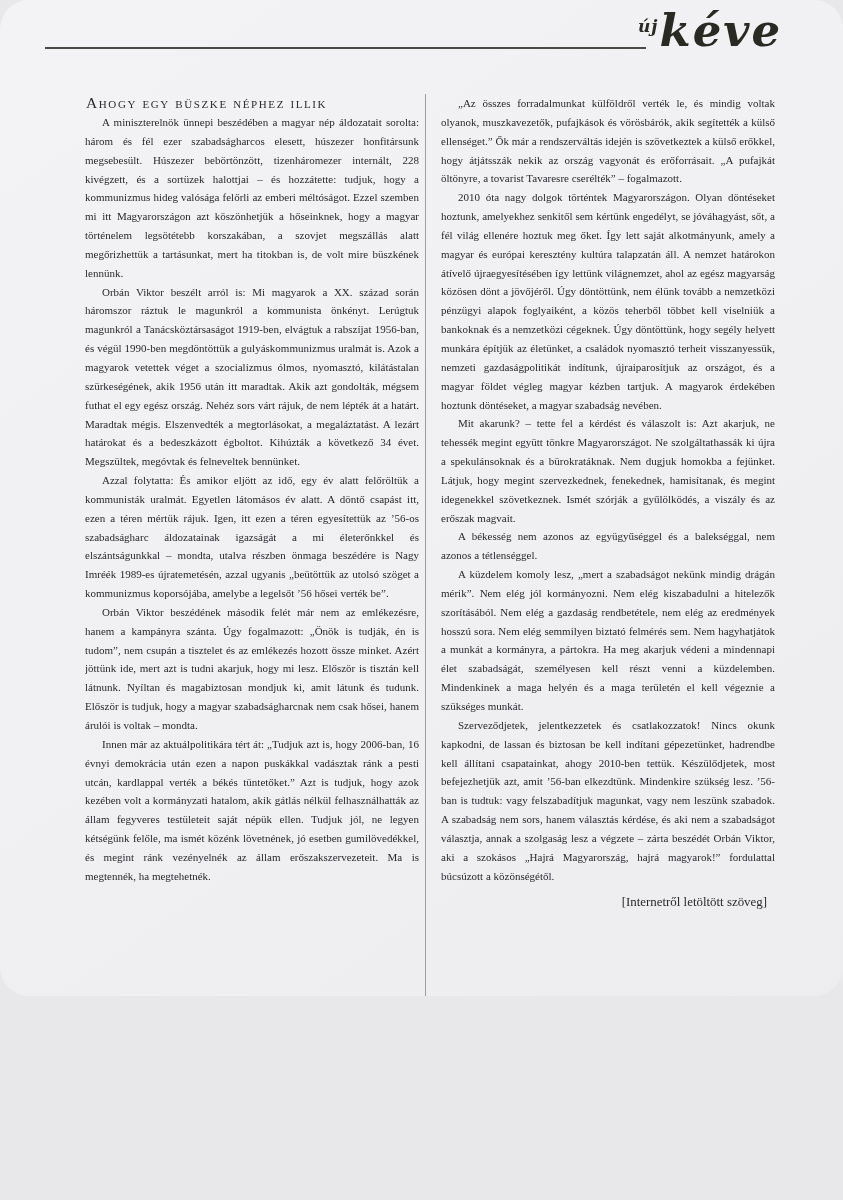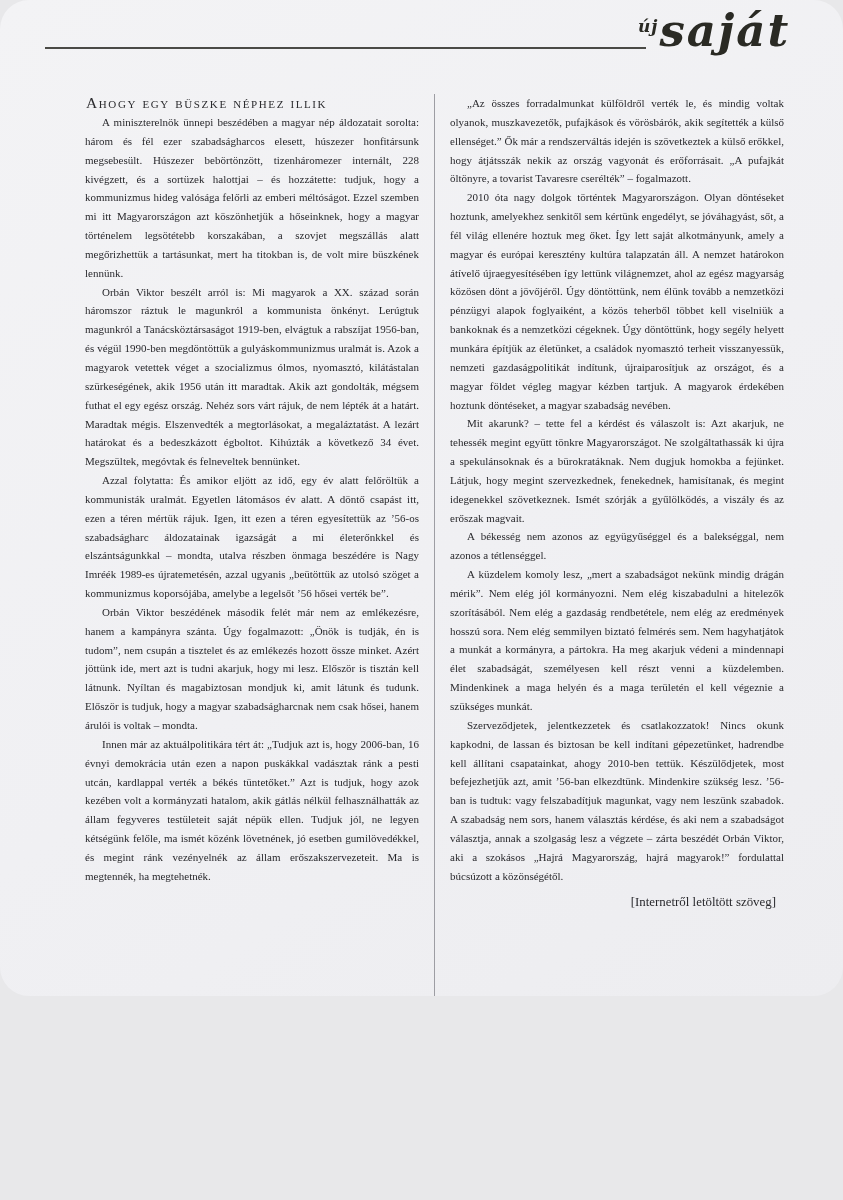--- a/index.html
+++ b/index.html
@@ -42,21 +42,21 @@
     font-size: 45px; font-weight: bold; font-style: italic;
     letter-spacing: 2px; line-height: 1;
   }
   
   .content {
     position: absolute; top: 94px; left: 85px;
     width: 700px; height: 1018px;
     display: flex; overflow: hidden;
   }
   .column { width: 334px; overflow: hidden; }
-  .column.left  { margin-right: 15px; }
+  .column.left  { margin-right: 6px; }
   .column.right { margin-left: 15px; }
   .col-rule { width: 1px; background: #9d9da3; flex: 0 0 1px; }
   .article-title {
     font-size: 15.5px; font-weight: normal;
     font-variant: small-caps;
     letter-spacing: 1.6px;
     margin: 0 0 1px 1px;
     color: #2b2b2e;
   }
   .continuation-note {
@@ -108,21 +108,21 @@
 <body>
 
 <div class="page">
 
   <div class="corner-artifact"></div>
 
   <header>
     <div class="masthead-rule"></div>
     <div class="logo">
       <span class="logo-prefix">új</span>
-      <span class="logo-main">saját</span>
+      <span class="logo-main">kéve</span>
     </div>
   </header>
 
   <main class="content">
 
     <section class="column left">
       <h1 class="article-title">Ahogy egy büszke néphez illik</h1>
       <p class="body-par">A miniszterelnök ünnepi beszédében a magyar nép áldozatait sorolta: három és fél ezer szabadságharcos elesett, húszezer honfitársunk megsebesült. Húszezer bebörtönzött, tizenháromezer internált, 228 kivégzett, és a sortüzek halottjai – és hozzátette: tudjuk, hogy a kommunizmus hideg valósága felőrli az emberi méltóságot. Ezzel szemben mi itt Magyarországon azt köszönhetjük a hőseinknek, hogy a magyar történelem legsötétebb korszakában, a szovjet megszállás alatt megőrizhettük a tartásunkat, mert ha titokban is, de volt mire büszkének lennünk.</p>
       <p class="body-par">Orbán Viktor beszélt arról is: Mi magyarok a XX. század során háromszor ráztuk le magunkról a kommunista önkényt. Lerúgtuk magunkról a Tanácsköztársaságot 1919-ben, elvágtuk a rabszíjat 1956-ban, és végül 1990-ben megdöntöttük a gulyáskommunizmus uralmát is. Azok a magyarok vetettek véget a szocializmus ólmos, nyomasztó, kilátástalan szürkeségének, akik 1956 után itt maradtak. Akik azt gondolták, mégsem futhat el egy egész ország. Nehéz sors várt rájuk, de nem lépték át a határt. Maradtak mégis. Elszenvedték a megtorlásokat, a megaláztatást. A lezárt határokat és a bedeszkázott égboltot. Kihúzták a következő 34 évet. Megszültek, megóvtak és felneveltek bennünket.</p>
       <p class="body-par">Azzal folytatta: És amikor eljött az idő, egy év alatt felőröltük a kommunisták uralmát. Egyetlen látomásos év alatt. A döntő csapást itt, ezen a téren mértük rájuk. Igen, itt ezen a téren egyesítettük az ’56-os szabadságharc áldozatainak igazságát a mi életerőnkkel és elszántságunkkal – mondta, utalva részben önmaga beszédére is Nagy Imréék 1989-es újratemetésén, azzal ugyanis „beütöttük az utolsó szöget a kommunizmus koporsójába, amelybe a legelsőt ’56 hősei verték be”.</p>

